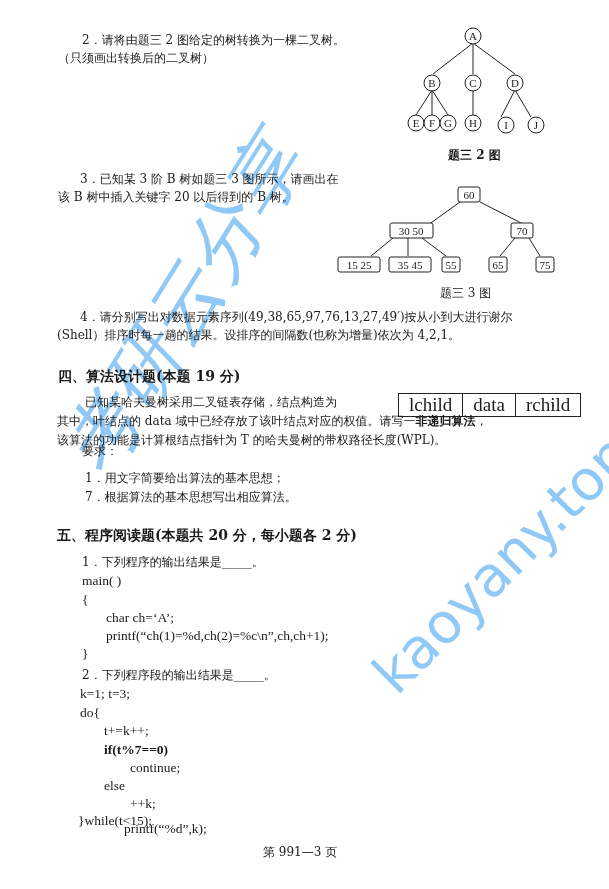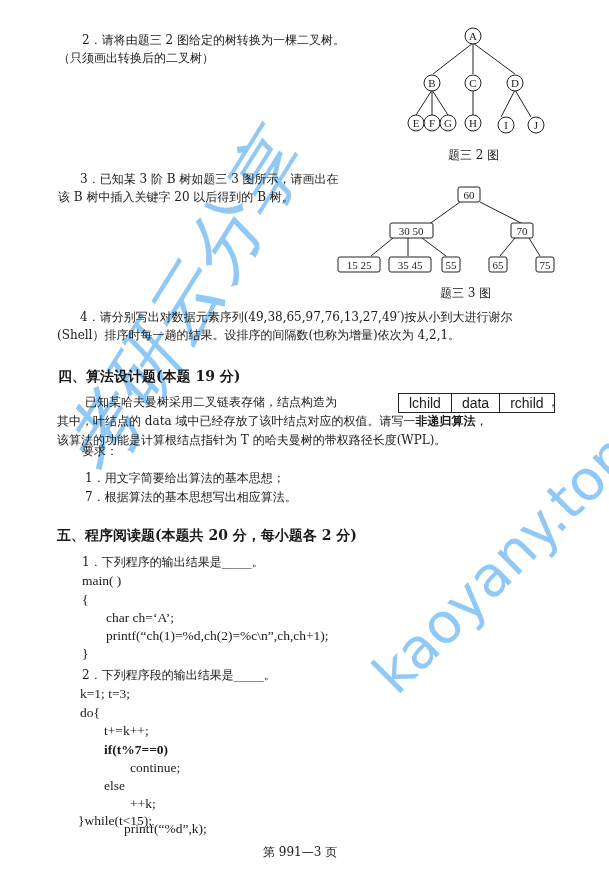--- a/index.html
+++ b/index.html
@@ -5,21 +5,21 @@
   html, body { margin:0; padding:0; background:#ffffff; }
   body { width:609px; height:889px; position:relative; overflow:hidden;
          font-family:"DejaVu Serif","Liberation Serif",serif; color:#1a1a1a; }
   .t { position:absolute; white-space:nowrap; font-size:12px; line-height:18px; }
   .b { font-weight:bold; }
   .sec { font-weight:bold; font-size:14px; }
   .cap { font-size:12px; }
   .code { font-family:"Liberation Serif","DejaVu Serif",serif; font-size:13.5px; }
   svg text { font-family:"Liberation Serif","DejaVu Serif",serif; }
   .watermark { position:absolute; color:#7ec0f5; pointer-events:none; opacity:0.85; white-space:nowrap; }
-  .node-table { position:absolute; border-collapse:collapse; font-size:14px; font-family:Liberation Sans, sans-serif; }
+  .node-table { position:absolute; border-collapse:collapse; font-size:19px; font-family:Liberation Serif, serif; }
   .node-table td { border:1px solid #222; padding:0 10px; height:18px; text-align:center; }
 </style>
 </head>
 <body>
 
 <div class="watermark" style="left:40px; top:440px; font-size:76px; transform:rotate(-58deg); transform-origin:left top; font-family:'DejaVu Sans',sans-serif; font-style:italic;">考研云分享</div>
 <div class="watermark" style="left:360px; top:660px; font-size:56px; transform:rotate(-45deg); transform-origin:left top; font-family:'DejaVu Sans',sans-serif;">kaoyany.top</div>
 
 <div class="t" style="left:82px; top:31px;">2．请将由题三 2 图给定的树转换为一棵二叉树。</div>
 <div class="t" style="left:58px; top:49px;">（只须画出转换后的二叉树）</div>
@@ -54,21 +54,21 @@
     <text x="78" y="62">C</text>
     <text x="120" y="62">D</text>
     <text x="21" y="102">E</text>
     <text x="37" y="102">F</text>
     <text x="53" y="102">G</text>
     <text x="78" y="102">H</text>
     <text x="111" y="104">I</text>
     <text x="141" y="104">J</text>
   </g>
 </svg>
-<div class="t cap" style="left:448px; top:146px;">题三 2 图</div>
+<div class="t cap" style="left:448px; top:146px;font-weight:bold;">题三 2 图</div>
 
 <div class="t" style="left:80px; top:170px;">3．已知某 3 阶 B 树如题三 3 图所示，请画出在</div>
 <div class="t" style="left:58px; top:188px;">该 B 树中插入关键字 20 以后得到的 B 树。</div>
 
 <svg style="position:absolute; left:325px; top:182px;" width="240" height="95">
   <g stroke="#222" stroke-width="1" fill="none">
     <line x1="135" y1="20" x2="103" y2="43"></line>
     <line x1="155" y1="20" x2="200" y2="43"></line>
     <line x1="68" y1="56" x2="46" y2="74"></line>
     <line x1="83" y1="53" x2="83" y2="74"></line>

